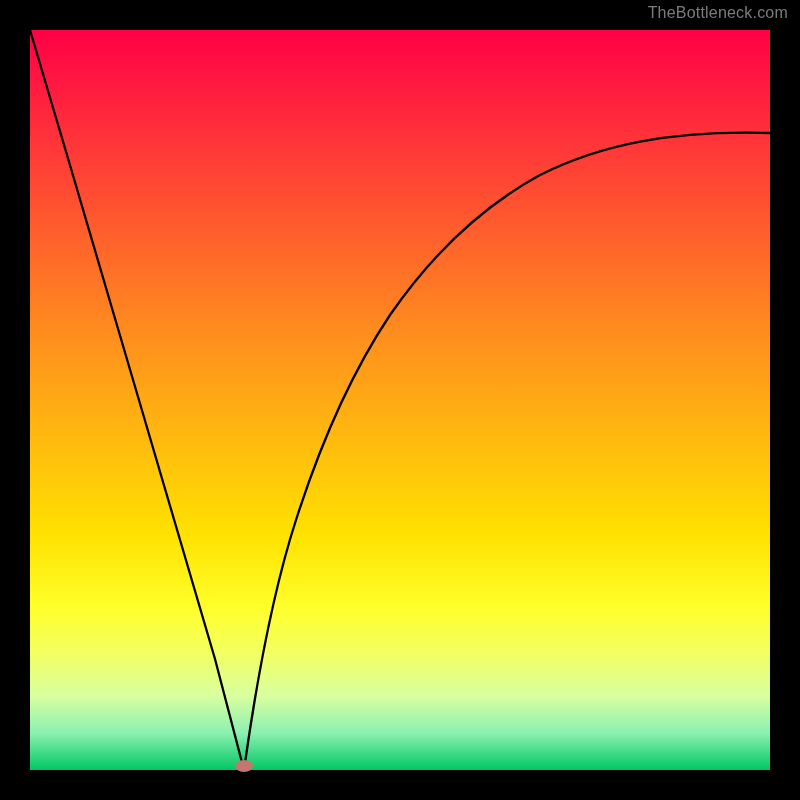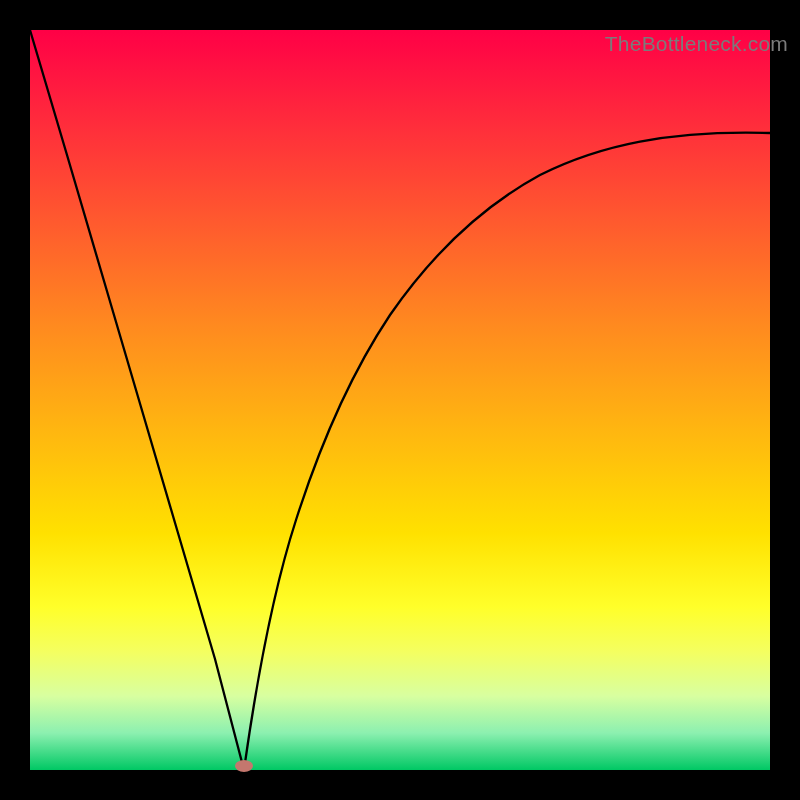--- a/index.html
+++ b/index.html
@@ -2,25 +2,24 @@
 <html><head>
   <meta charset="utf-8">
   <style>
     * { margin: 0; padding: 0; box-sizing: border-box; }
     html, body { width: 800px; height: 800px; overflow: hidden; background: #000; }
     .watermark {
       position: absolute;
       top: 4px;
       right: 12px;
       font-family: Arial, Helvetica, sans-serif;
-      font-size: 21px;
+      font-size: 16px;
       color: #7b7b7b;
       z-index: 10;
       letter-spacing: 0.2px;
-      margin-top: 28px;
     }
     .plot-area {
       position: absolute;
       left: 30px;
       top: 30px;
       width: 740px;
       height: 740px;
       background: linear-gradient(to bottom,
         #ff0046 0%,
         #ff2a3c 12%,

